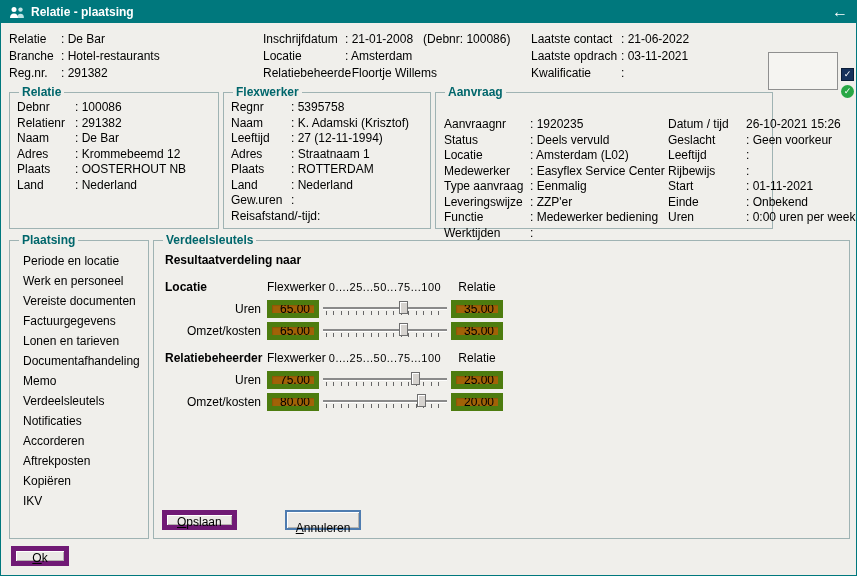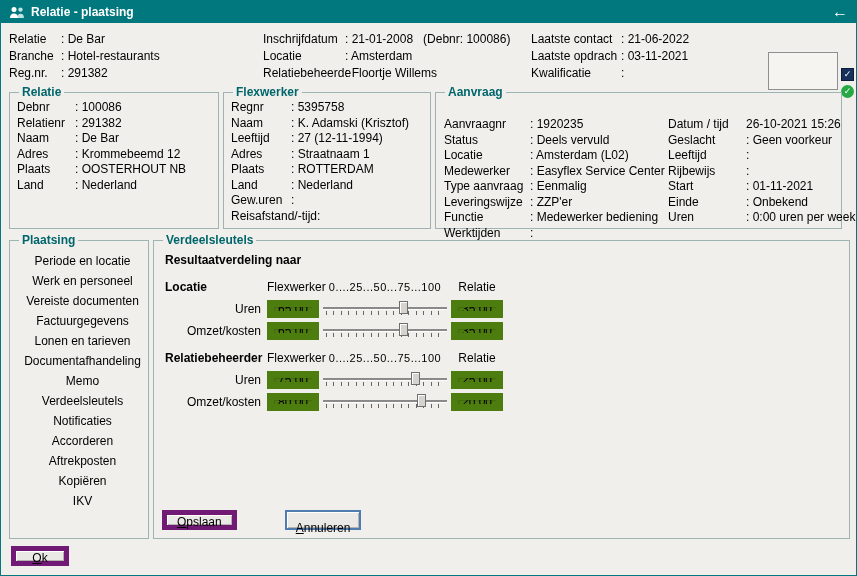--- a/index.html
+++ b/index.html
@@ -40,46 +40,46 @@
     font-size:9px; line-height:13px; text-align:center; font-weight:bold;
   }
   
   fieldset.fs {
     position:absolute; box-sizing:border-box; margin:0; padding:1px 6px 4px 7px;
     border:1px solid #9fb3b3;
   }
   fieldset.fs legend { color:#00666b; font-weight:bold; padding:0 3px; margin-left:2px; font-size:12px; }
   .fs-relatie    { left:8px;   top:84px;  width:210px; height:144px; }
   .fs-flexwerker { left:222px; top:84px;  width:208px; height:144px; }
-  .fs-aanvraag   { left:434px; top:84px;  width:407px; height:144px; }
+  .fs-aanvraag   { left:434px; top:84px;  width:338px; height:144px; }
   .fs-plaatsing  { left:8px;   top:232px; width:140px; height:306px; }
   .fs-verdeel    { left:152px; top:232px; width:697px; height:306px; }
   .info-row { display:flex; line-height:15.5px; }
   .info-label { flex:none; white-space:nowrap; }
   .info-value { white-space:pre; }
   .fs-relatie .info-label { width:58px; }
   .fs-flexwerker .info-label { width:60px; }
   .aanvraag-left  { position:absolute; left:8px;  top:18px; }
   .aanvraag-right { position:absolute; left:232px; top:18px; }
   .aanvraag-left .info-label  { width:86px; }
   .aanvraag-right .info-label { width:78px; }
   
-  .menu-list { margin-top:3px;text-align:center; }
+  .menu-list { margin-top:3px; }
   .menu-item { line-height:20px; padding-left:6px; cursor:pointer; white-space:nowrap; }
   
   .vs-heading { font-weight:bold; margin:5px 0 10px 4px; }
   .vs-header, .vs-row { display:flex; align-items:center; height:19px; margin-bottom:3px; }
   .vs-header { margin-top:8px; }
   .vs-name { width:106px; font-weight:bold; padding-left:4px; box-sizing:border-box; white-space:nowrap; }
   .vs-col-left { width:52px; white-space:nowrap; }
   .vs-scale { width:124px; margin:0 4px; text-align:center; font-size:11px; letter-spacing:0.5px; white-space:nowrap; }
   .vs-col-right { width:52px; text-align:center; }
   .vs-row-label { width:100px; margin-right:6px; text-align:right; white-space:nowrap; }
   .num-input {
-    width:52px; height:18px; box-sizing:border-box; border:7px solid #4d7c0f; background:#4d7c0f;
+    width:52px; height:18px; box-sizing:border-box; border:5px solid #4d7c0f; background:#a16207;
     font:12px "Liberation Sans","DejaVu Sans",sans-serif; text-align:right; padding:0 4px;
     box-shadow:inset 1px 1px 1px rgba(0,0,0,0.12);
   }
   .slider { position:relative; width:124px; height:19px; margin:0 4px; flex:none; cursor:pointer; }
   .slider-track { position:absolute; left:0; right:0; top:8px; height:2px; background:#8a8a8a; box-shadow:0 1px 0 rgba(255,255,255,0.9); }
   .slider-ticks {
     position:absolute; left:3px; right:1px; top:12px; height:4px;
     background-image:repeating-linear-gradient(to right,#666 0 1px,transparent 1px 7.5px);
   }
   .slider-thumb {

